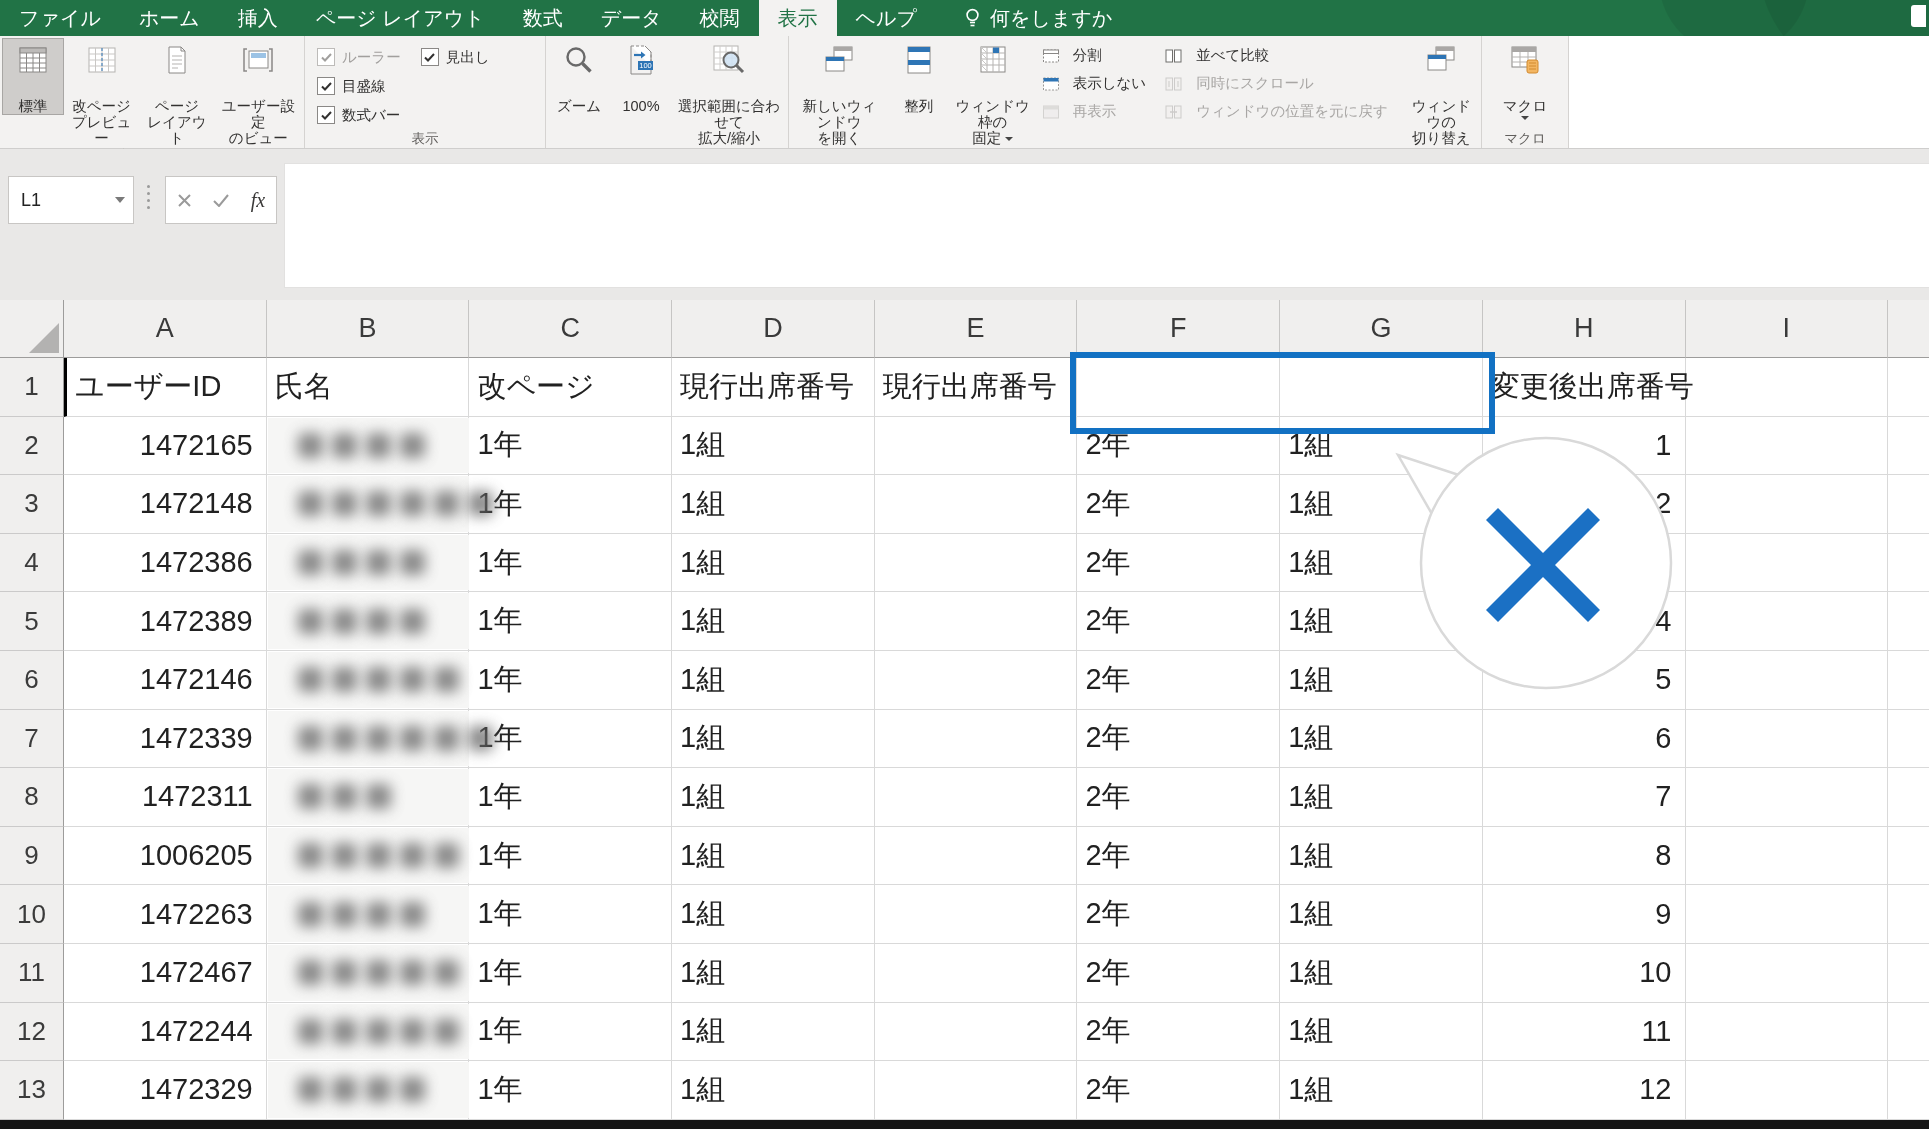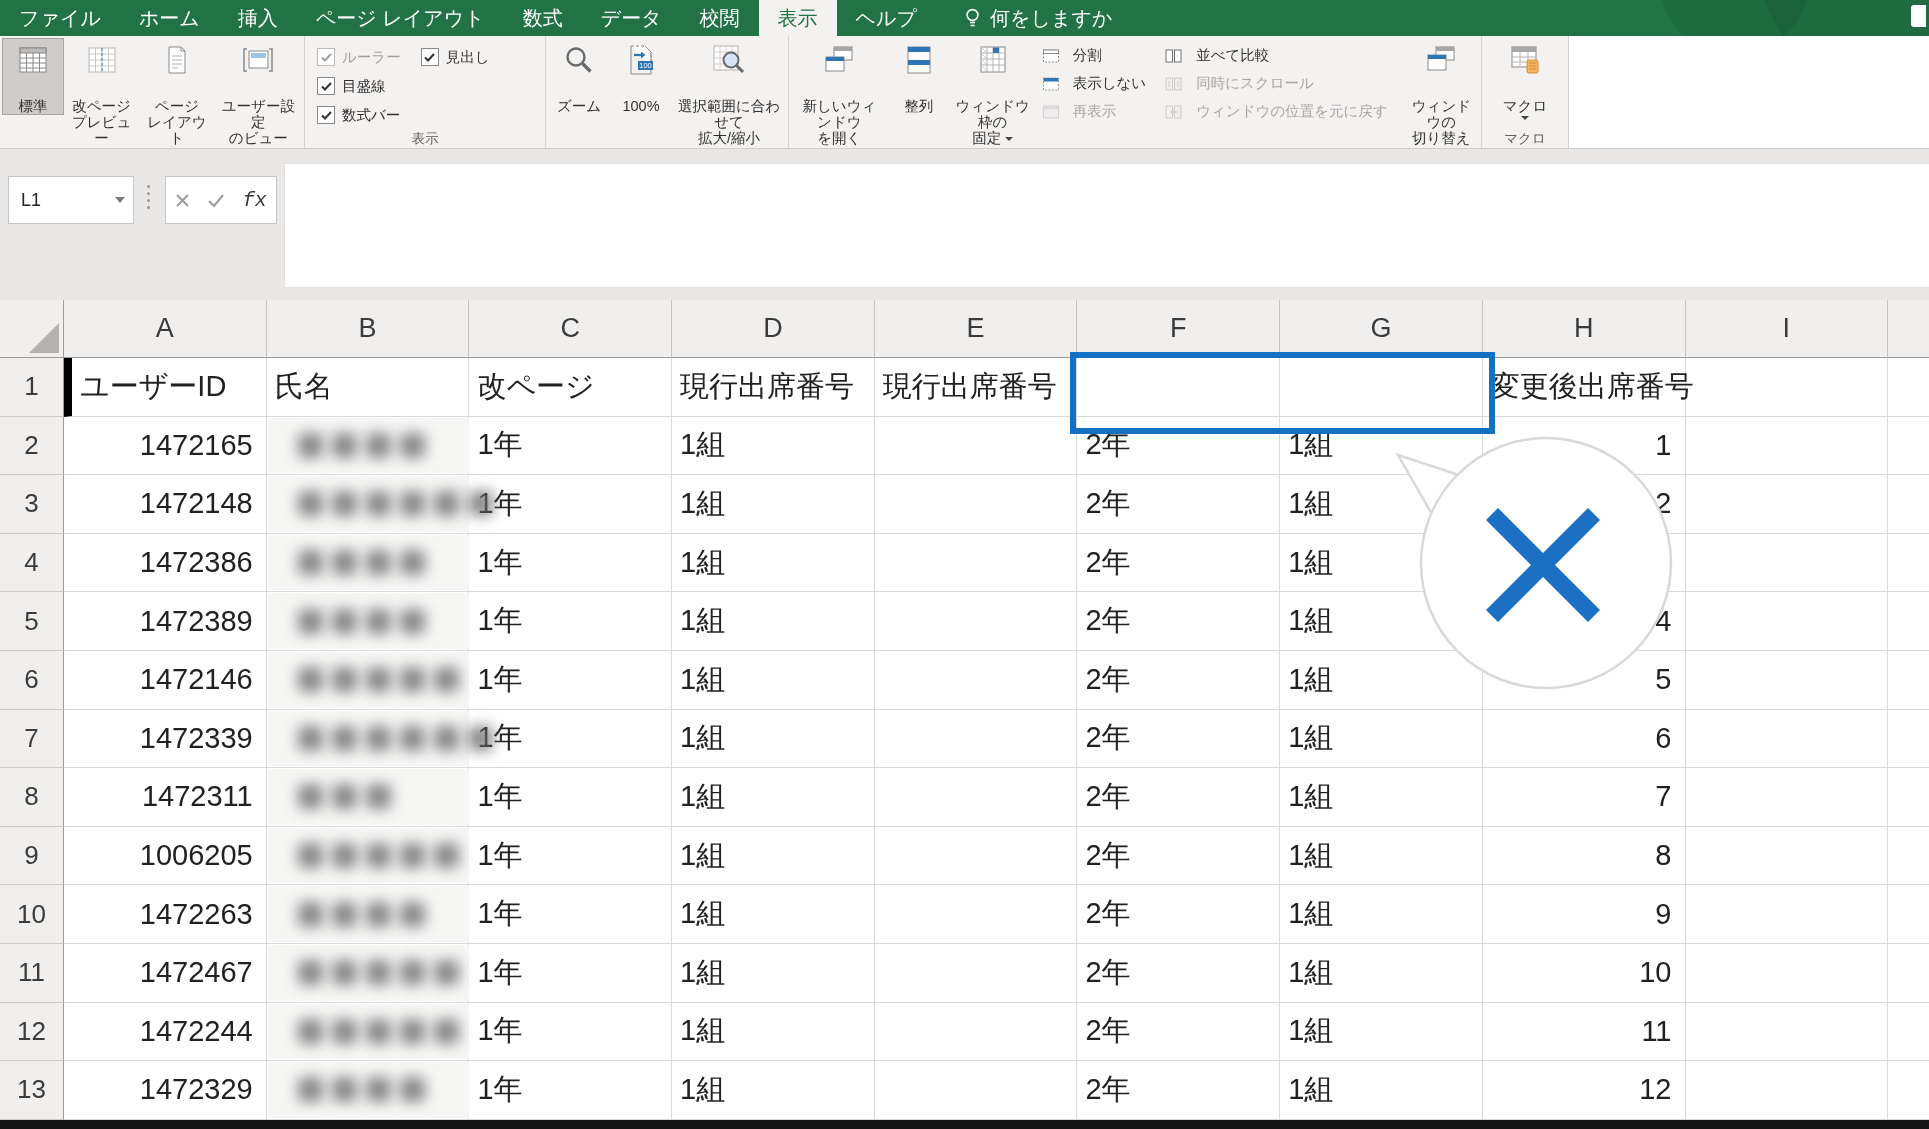--- a/index.html
+++ b/index.html
@@ -44,37 +44,37 @@
   .rbtn-sm.dis svg{opacity:.5;}
   
   .fstrip{height:151px;background:#e9e8e7;position:relative;}
   .namebox{position:absolute;left:8px;top:27px;width:104px;height:46px;background:#fff;border:1px solid #c8c6c4;
     display:flex;align-items:center;font-size:18px;color:#222;padding:0 8px 0 12px;}
   .namebox .nbcaret{margin-left:auto;width:0;height:0;border-left:5px solid transparent;border-right:5px solid transparent;border-top:6px solid #7a7a7a;}
   .vdots{position:absolute;left:147px;top:36px;display:flex;flex-direction:column;gap:4px;}
   .vdots i{width:3px;height:3px;border-radius:50%;background:#9a9a9a;}
   .fxpanel{position:absolute;left:165px;top:27px;width:110px;height:46px;background:#fff;border:1px solid #c8c6c4;
     display:flex;align-items:center;justify-content:space-around;}
-  .fxpanel .fx{font-family:Liberation Mono, monospace;font-style:italic;font-size:20px;color:#3b3a39;}
+  .fxpanel .fx{font-family:Liberation Serif, serif;font-style:italic;font-size:20px;color:#3b3a39;}
   .finput{position:absolute;left:284px;top:14px;right:0;height:123px;background:#fff;border:1px solid #e2e1e0;border-right:none;}
   
   .sheet{position:relative;height:829px;background:#fff;}
   .grid{display:grid;grid-template-columns:64px repeat(9,202.7px) 1fr;grid-template-rows:58px repeat(13,58.6px);background:#fff;}
   .hc{background:#f0efee;border-right:1px solid #c6c5c4;border-bottom:1px solid #9d9c9b;
     display:flex;align-items:center;justify-content:center;font-size:27px;color:#3a3a3a;}
   .hc.corner{position:relative;border-right:1px solid #9d9c9b;}
   .hc.corner:after{content:"";position:absolute;right:4px;bottom:4px;width:0;height:0;
     border-left:30px solid transparent;border-bottom:30px solid #b3b2b1;}
   .rh{background:#f0efee;border-right:1px solid #9d9c9b;border-bottom:1px solid #cbcaca;
     display:flex;align-items:center;justify-content:center;font-size:26px;color:#3b3b3b;}
   .c{border-right:1px solid #d9d9d9;border-bottom:1px solid #d9d9d9;display:flex;align-items:center;
     font-size:29px;color:#212121;padding:0 8px;white-space:nowrap;overflow:visible;}
   .c.num{justify-content:flex-end;padding-right:13px;}
   .c.filler{border-right:none;}
-  .a1mark{border-left:8px solid #000000;}
+  .a1mark{border-left:3px solid #000000;}
   .c.b{position:relative;}
   .nameblur{position:absolute;top:1px;bottom:1px;left:1px;right:-1px;background:#f6f6f5;
     display:flex;align-items:center;padding-left:30px;gap:9px;z-index:2;overflow:visible;}
   .nchar{width:25px;height:25px;background:#6e6e6e;border-radius:5px;filter:blur(7px);opacity:.8;flex:none;}
   .bluebox{position:absolute;left:1070px;top:52px;width:413px;height:70px;border:6px solid #1271c3;z-index:6;}
   .callout{position:absolute;left:1250px;top:120px;z-index:7;}
   .blackbar{position:absolute;left:0;right:0;bottom:0;height:9px;background:#151515;z-index:8;}
   svg{display:block;}
 </style>
 </head>

